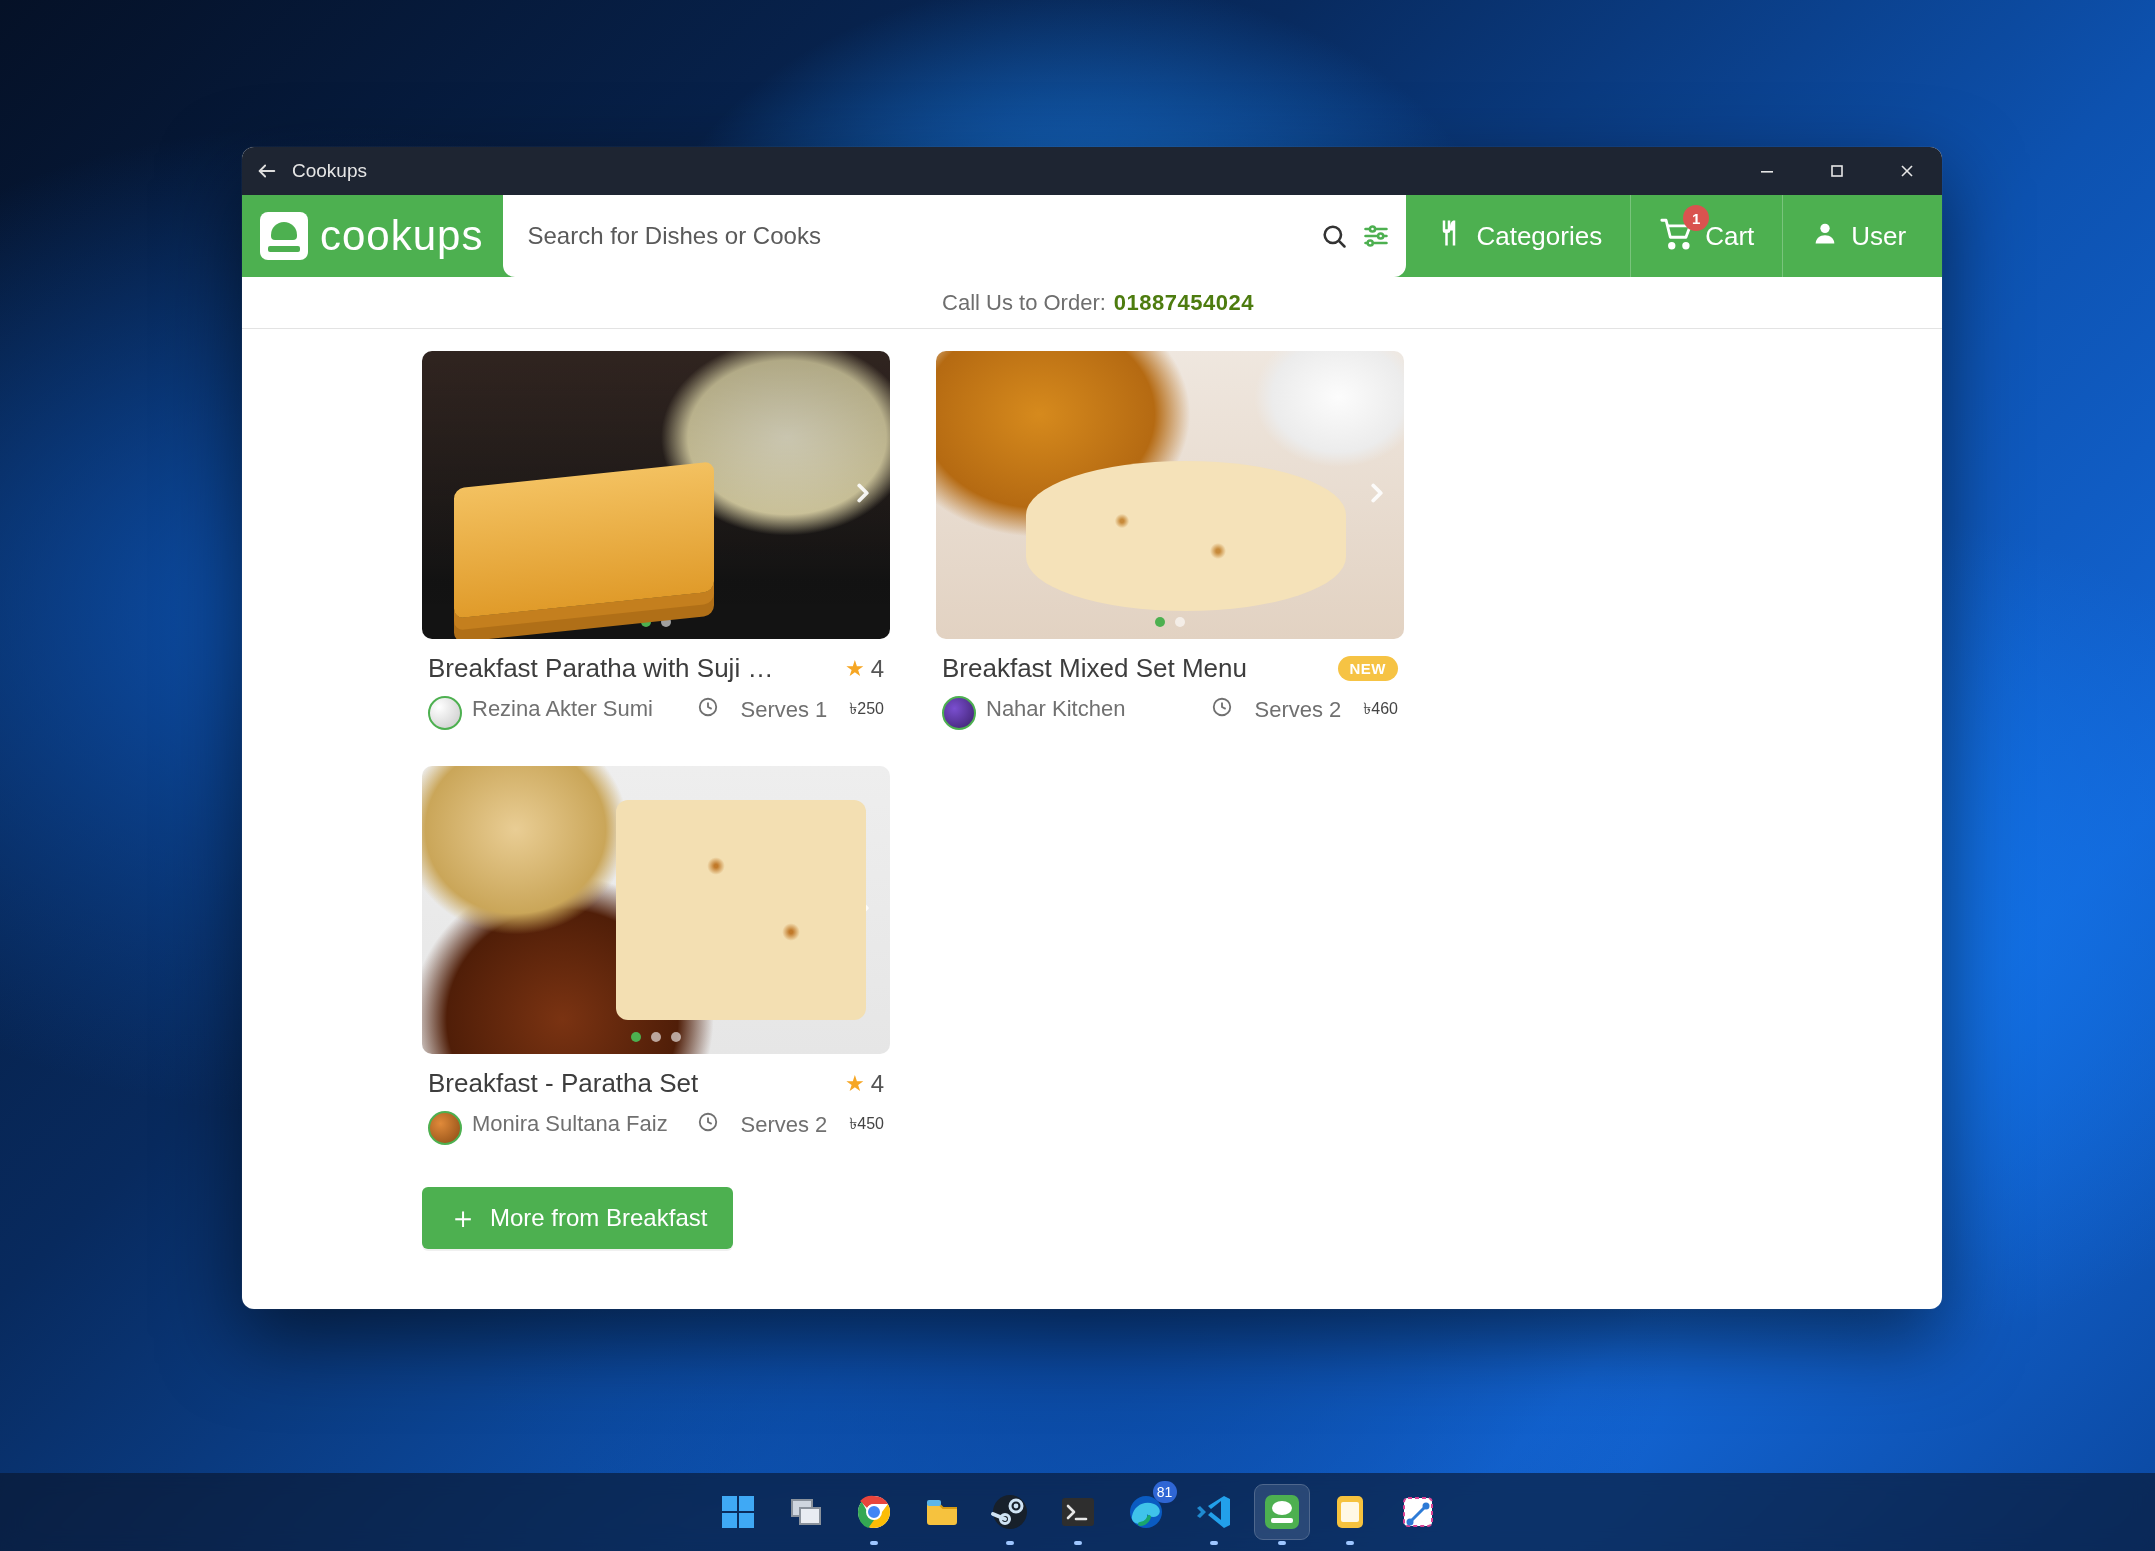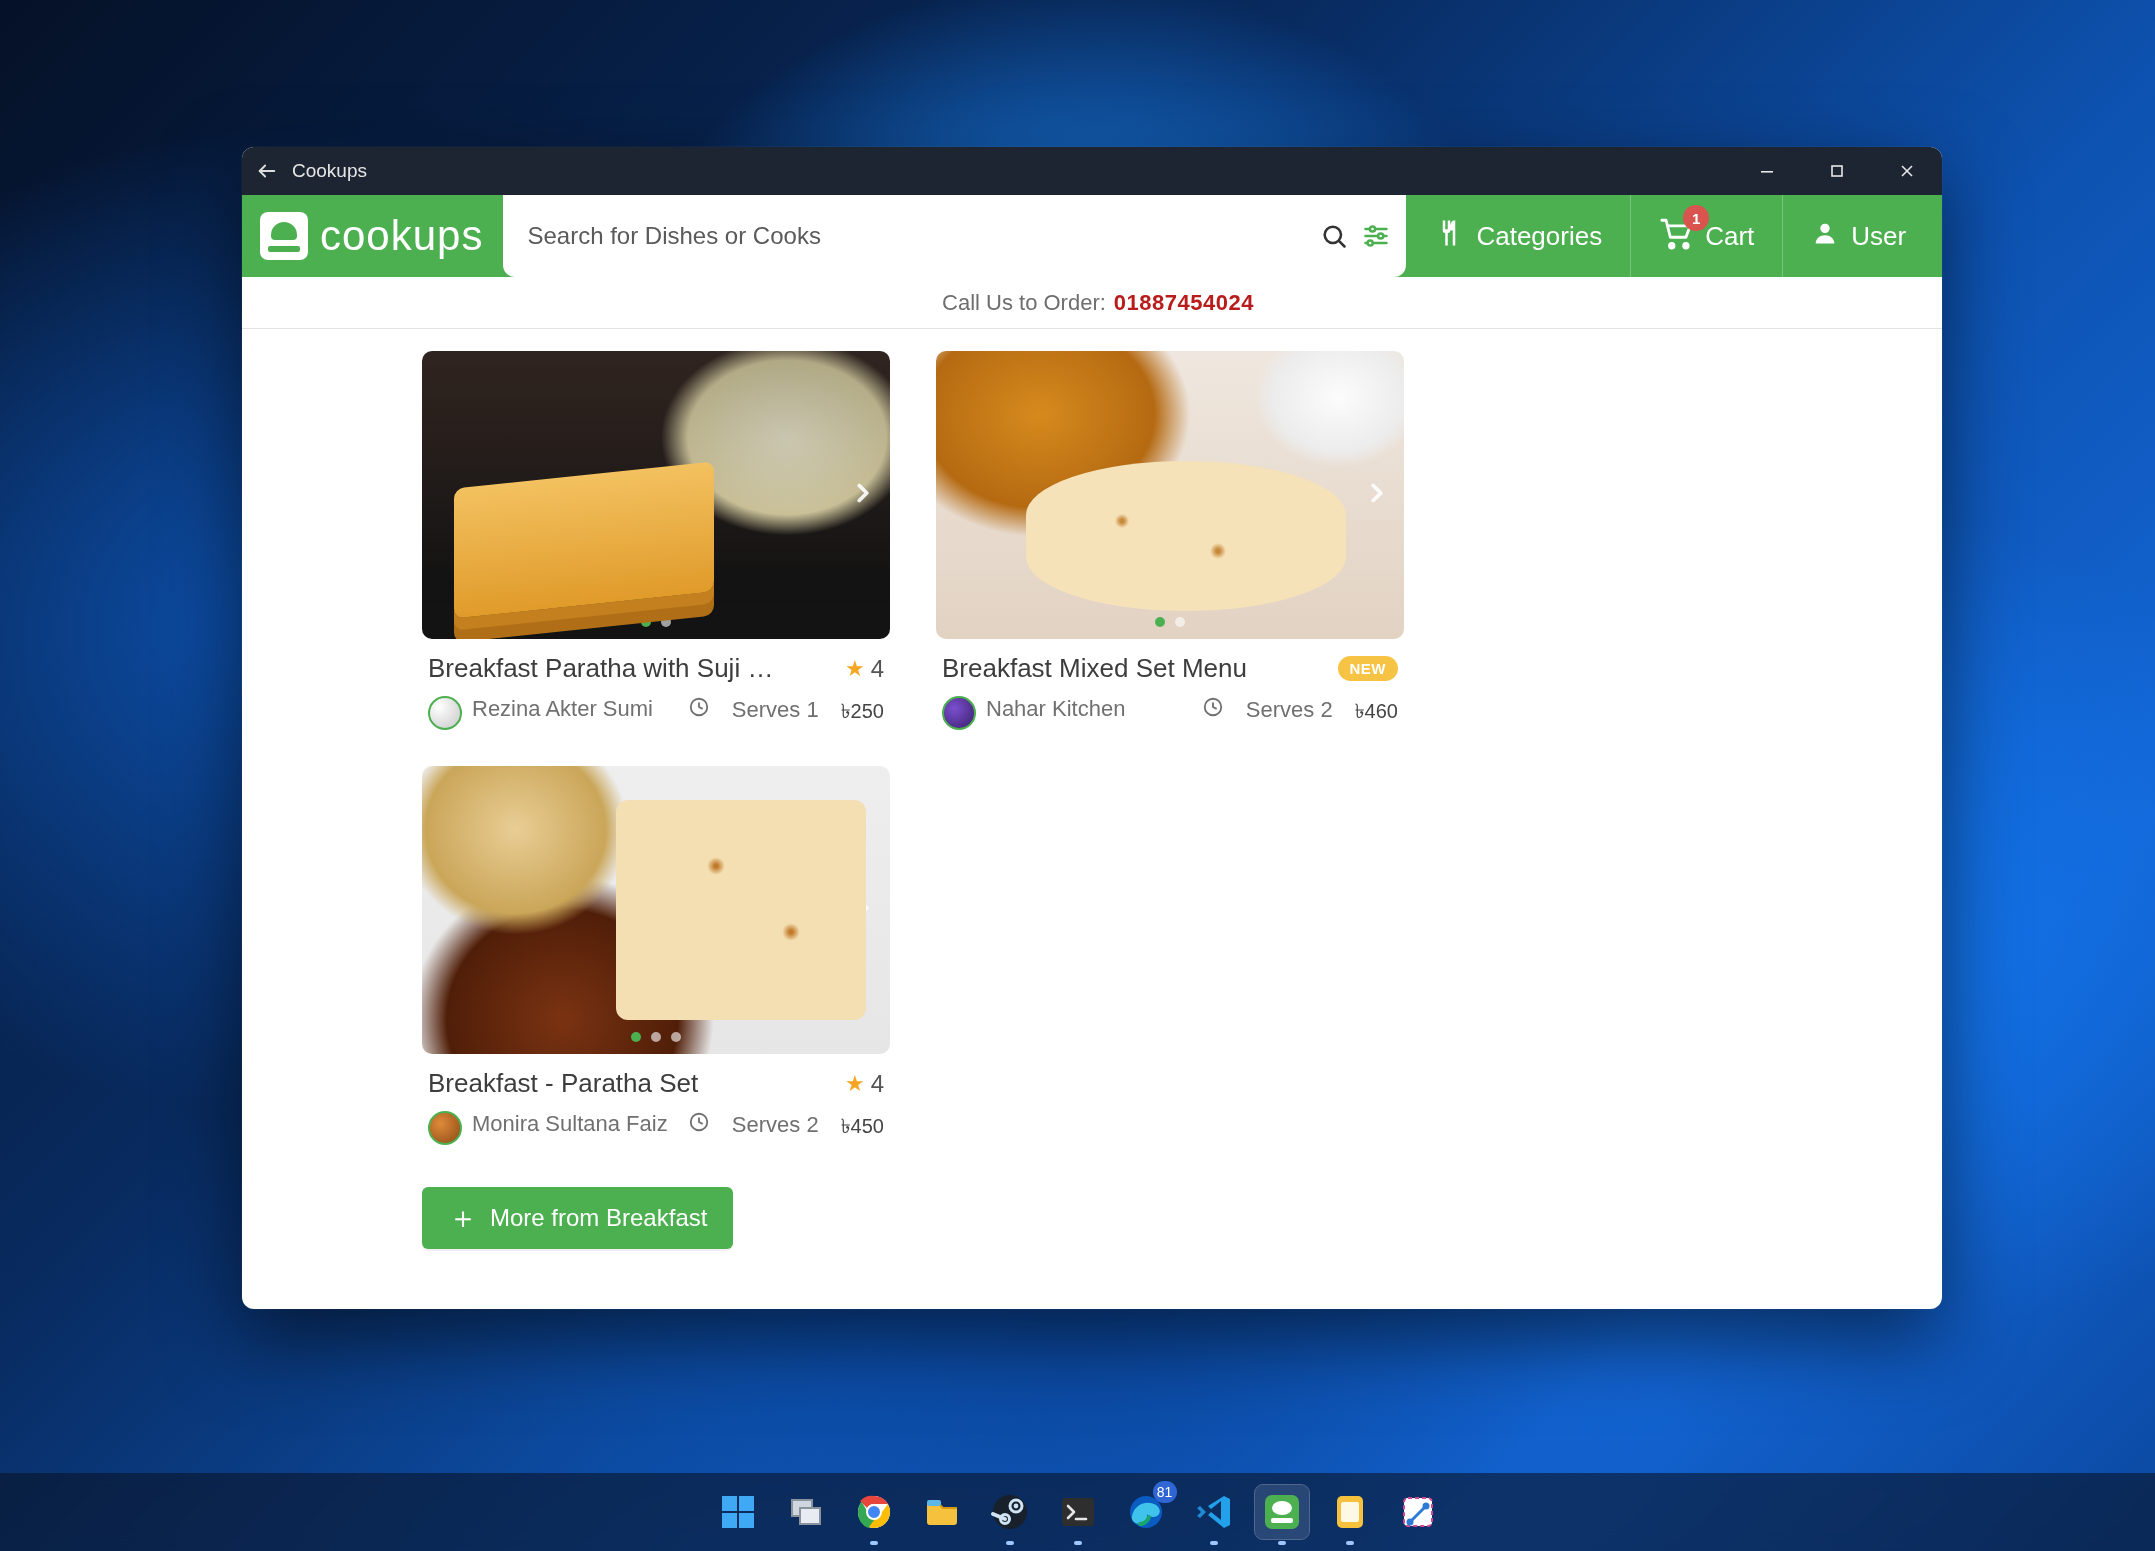--- a/index.html
+++ b/index.html
@@ -128,21 +128,21 @@
   }
 
   
   .call-strip {
     height: 52px; border-bottom: 1px solid #e3e3e3;
     display: flex; align-items: center; justify-content: center;
     font-size: 22px; color: #6e6e6e; flex-shrink: 0;
     gap: 8px;
     padding-left: 12px;
   }
-  .call-strip .phone { color: #b91c1c; font-weight: 600; letter-spacing: 0.5px; }
+  .call-strip .phone { color: #4d7c0f; font-weight: 600; letter-spacing: 0.5px; }
 
   
   .content {
     flex: 1; overflow-y: auto;
     padding: 22px 0 36px 180px;
   }
   .grid {
     display: grid;
     grid-template-columns: 468px 468px;
     column-gap: 46px; row-gap: 36px;
@@ -216,21 +216,21 @@
   .avatar {
     width: 34px; height: 34px; border-radius: 50%;
     border: 2px solid var(--green);
     background: radial-gradient(circle at 30% 30%, #fff, #c8c8c8);
     flex-shrink: 0;
   }
   .avatar.v2 { background: radial-gradient(circle at 35% 35%, #7a4fd0, #3b1f6a); }
   .avatar.v3 { background: radial-gradient(circle at 35% 35%, #e08a3a, #8a4a14); }
   .cook { flex: 1; }
   .serves { display: flex; align-items: center; gap: 22px; }
-  .price { color: #444; font-size: 20px; margin-left: 12px; }
+  .price { color: #444; font-size: 16px; margin-left: 12px; }
 
   .more-btn {
     margin-top: 42px;
     display: inline-flex; align-items: center; gap: 12px;
     background: var(--green); color: #fff;
     border: none; border-radius: 6px;
     height: 62px; padding: 0 26px;
     font-size: 24px; cursor: pointer;
     box-shadow: 0 2px 0 rgba(0,0,0,0.06);
   }

